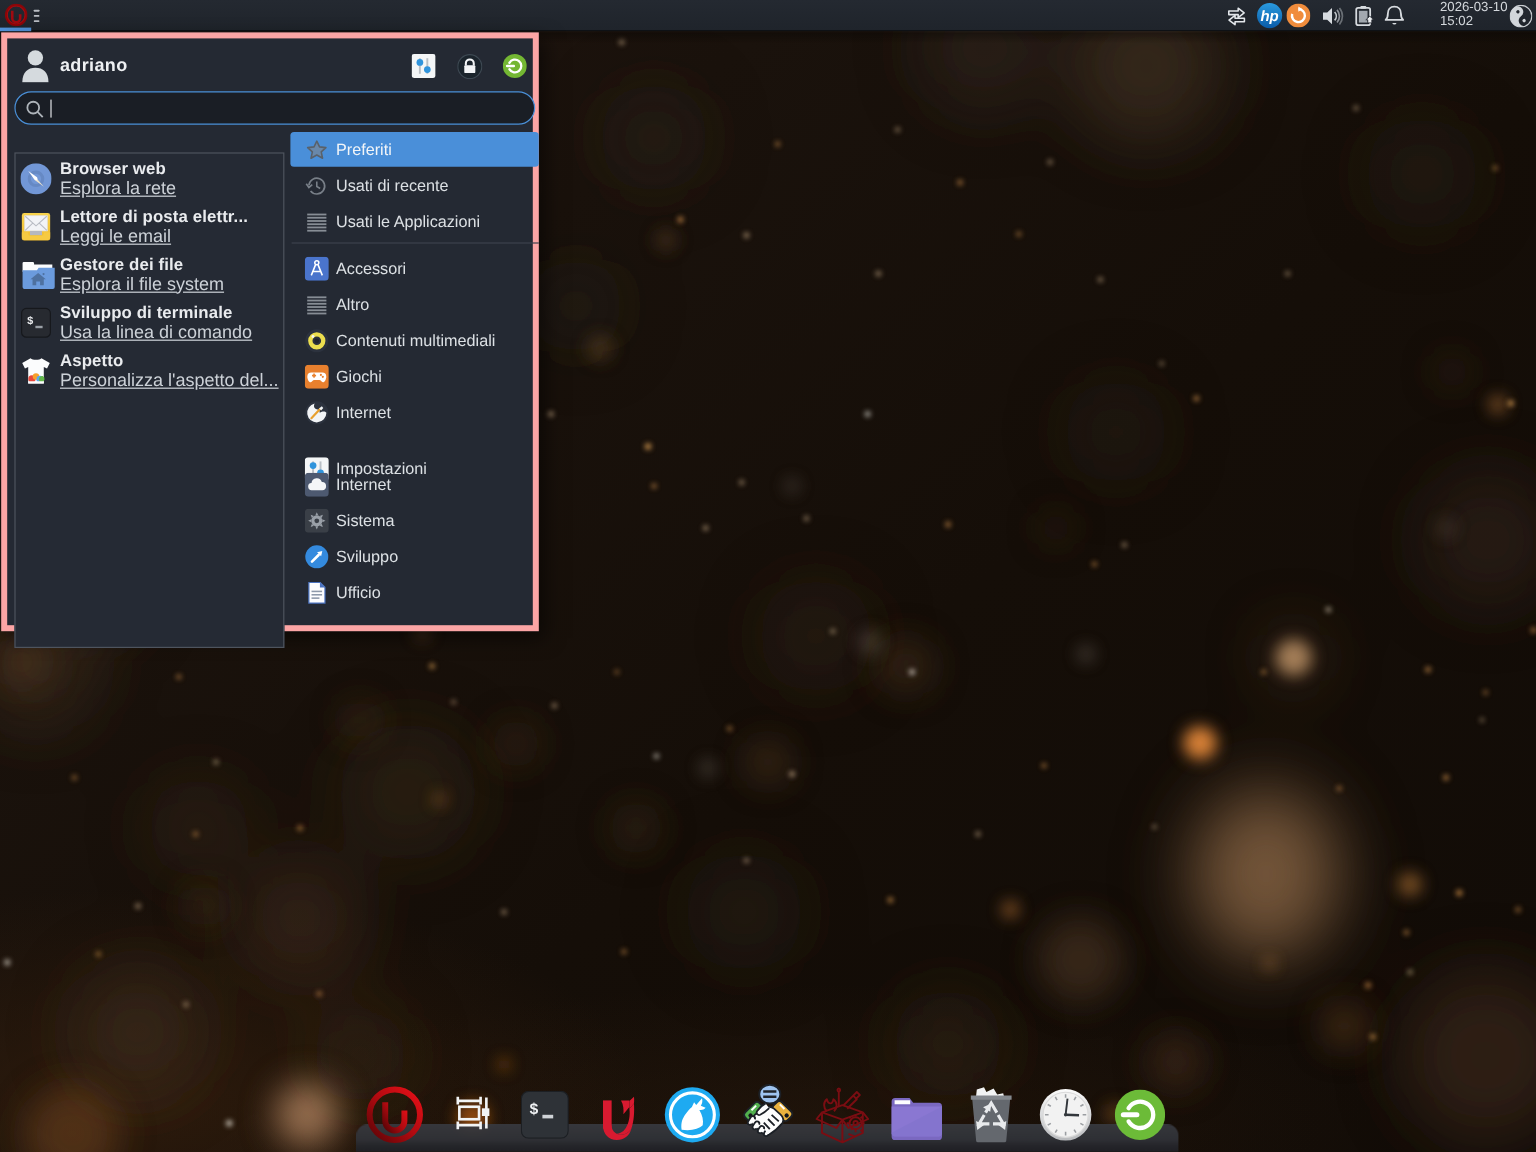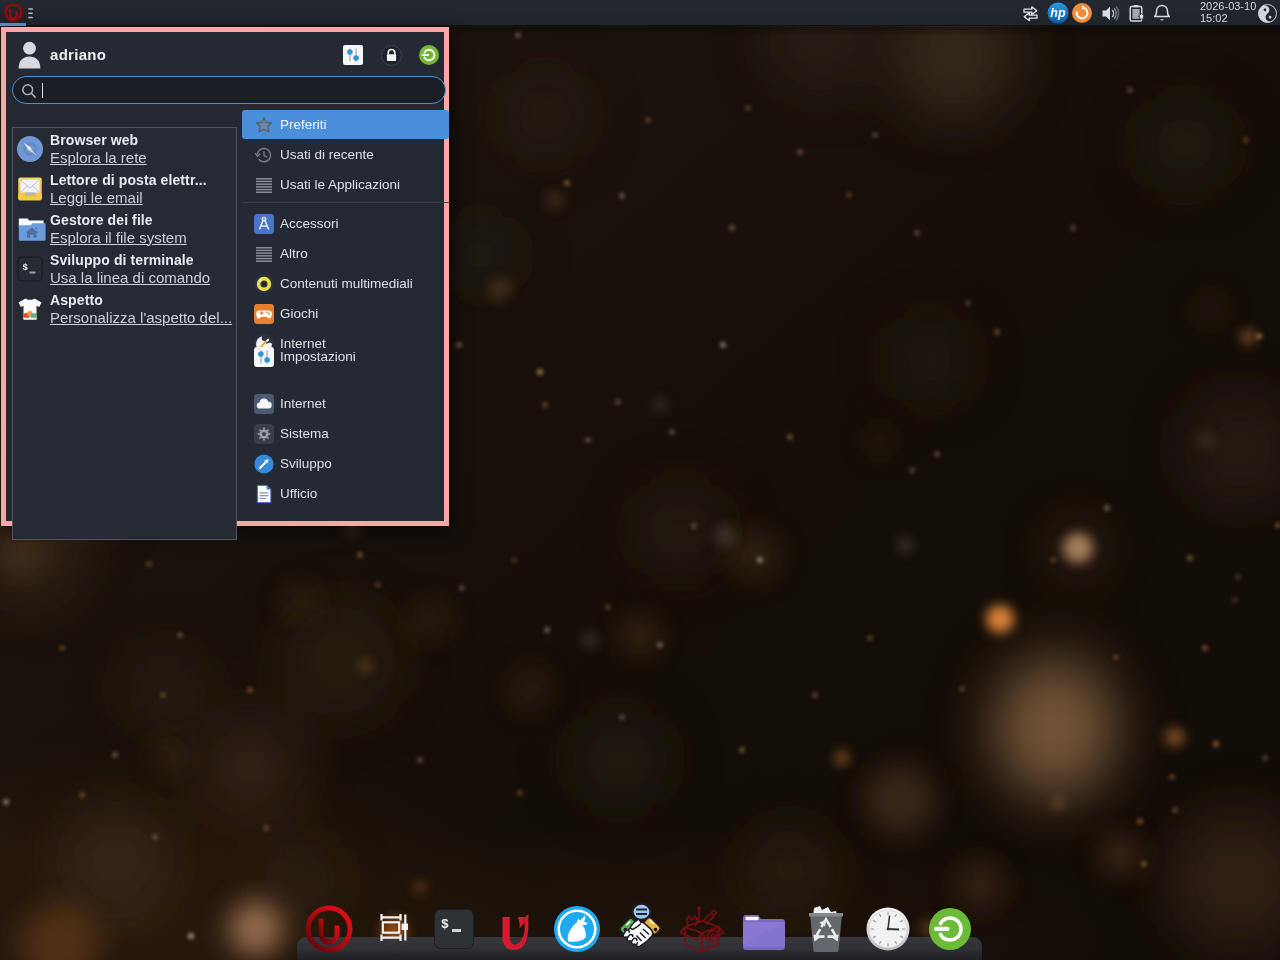--- a/index.html
+++ b/index.html
@@ -423,21 +423,21 @@
   </div>
   <div class="ritem" style="top:297px">
     <svg class="ricon" viewBox="0 0 20 20">
       <circle cx="10" cy="10" r="9.6" fill="#2c323e"></circle>
       <path d="M10 2 a8 8 0 1 1 -7.8 9.8 c2.4 1.2 4.4 .2 4.8 -1.8 c.4 -2 1.6 -2.6 3 -2.4 c-1.6 -2.4 -1.4 -4.6 0 -5.6 z" fill="#f2f4f6" transform="rotate(90 10 10)"></path>
       <path d="M5.5 14.5 L12.5 7" stroke="#e8a02e" stroke-width="1.8" stroke-linecap="round"></path>
       <path d="M12 6.2 l2.2 -1.6 1.2 1.4 -1.8 2 z" fill="#f2f4f6"></path>
     </svg>
     <div class="rtxt">Internet</div>
   </div>
-  <div class="ritem" style="top:310px">
+  <div class="ritem" style="top:344px">
     <svg class="ricon" viewBox="0 0 20 20">
       <rect width="20" height="20" rx="3" fill="#f4f6f7"></rect>
       <rect x="6.1" y="3.5" width="1.6" height="13" fill="#b9bfc5"></rect>
       <rect x="12.3" y="3.5" width="1.6" height="13" fill="#b9bfc5"></rect>
       <circle cx="6.9" cy="7" r="2.8" fill="#3094dc"></circle>
       <circle cx="13.1" cy="13" r="2.8" fill="#3094dc"></circle>
     </svg>
     <div class="rtxt">Impostazioni</div>
   </div>
   <div class="ritem" style="top:357px">

